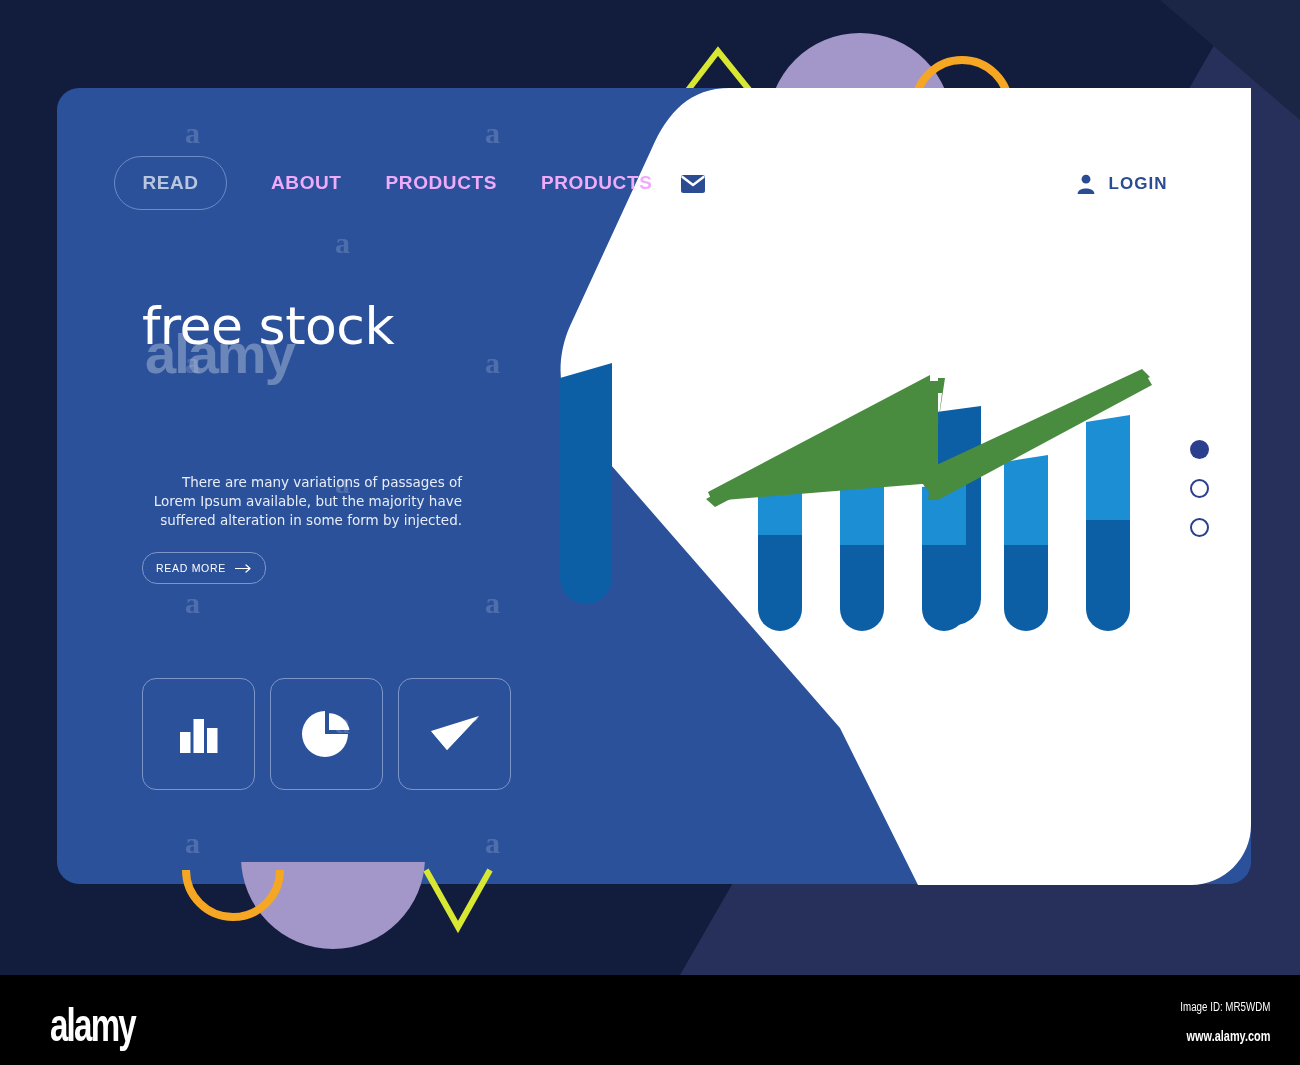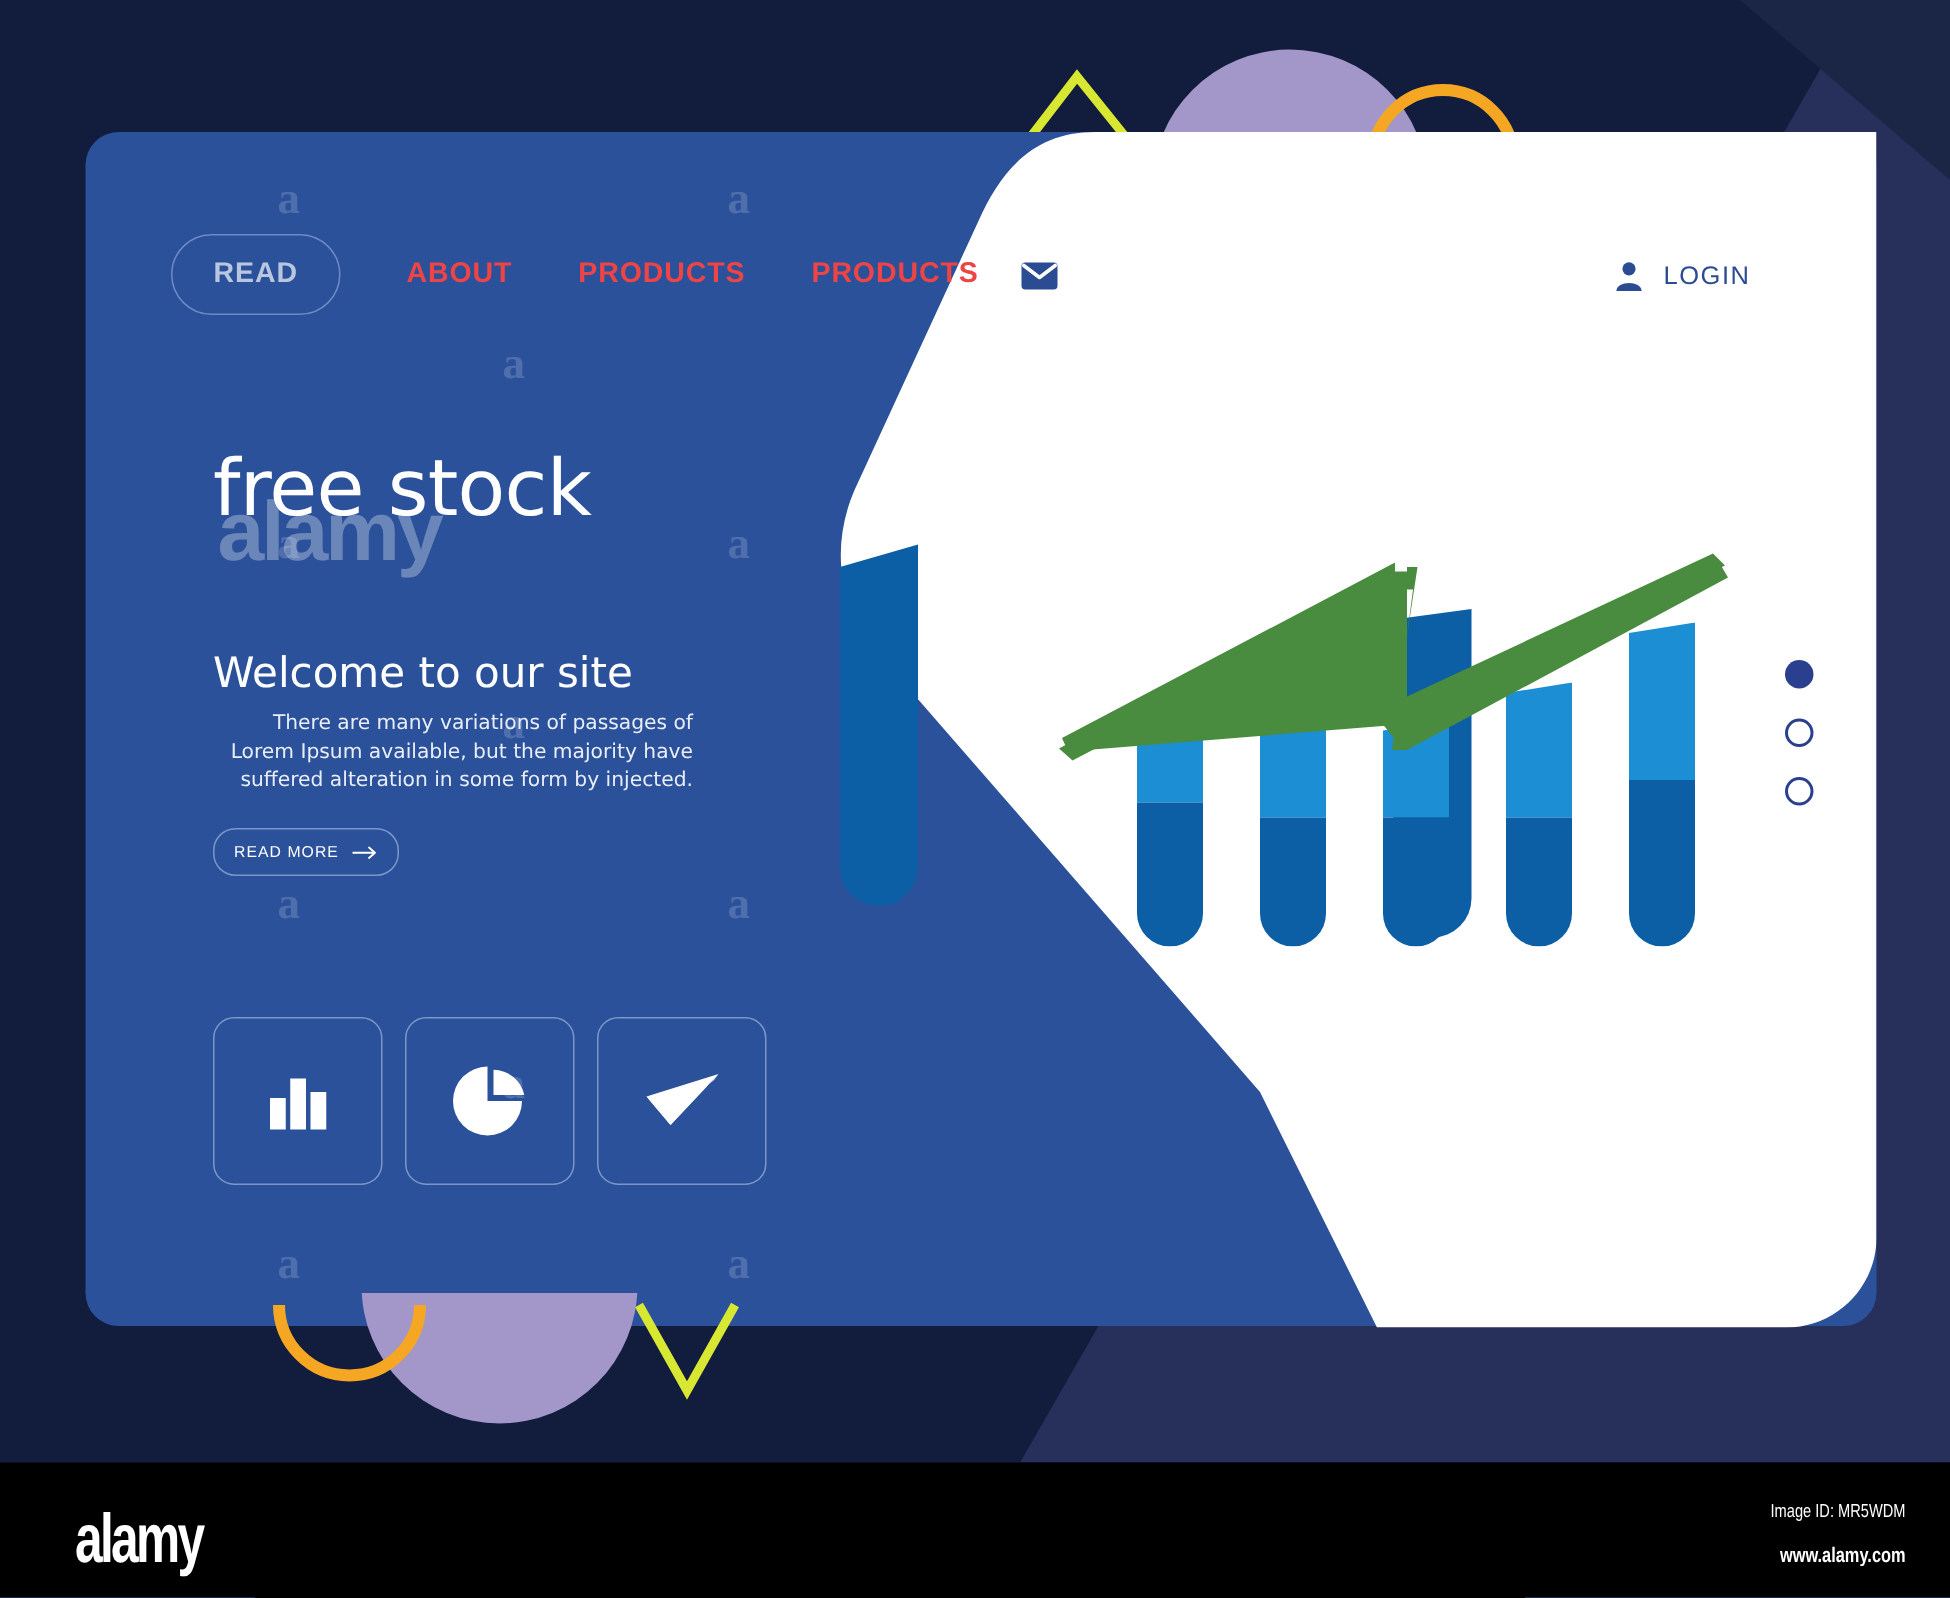--- a/index.html
+++ b/index.html
@@ -42,34 +42,34 @@
 
   
   .nav{position:absolute;left:114px;top:156px;display:flex;align-items:center;gap:0;}
   .nav-home{
     display:flex;align-items:center;justify-content:center;
     width:113px;height:54px;border:1.5px solid #6d8bc4;border-radius:27px;
     color:#b9c6e0;font-size:19px;font-weight:700;letter-spacing:.6px;
     box-sizing:border-box;
   }
   .nav-link{
-    color:#ef4444;font-size:19px;font-weight:700;letter-spacing:.6px;
+    color:#f0abfc;font-size:19px;font-weight:700;letter-spacing:.6px;
     margin-left:44px;white-space:nowrap;
   }
   .mail-btn{
     position:absolute;left:665px;top:156px;width:56px;height:56px;border-radius:50%;
     background:#ffffff;display:flex;align-items:center;justify-content:center;
   }
   .login-btn{
     position:absolute;left:1044px;top:158px;width:154px;height:52px;
     background:#ffffff;border-radius:26px;
     display:flex;align-items:center;justify-content:center;gap:12px;
     box-sizing:border-box;
   }
-  .login-btn .label{color:#2b4b93;font-size:17px;font-weight:400;letter-spacing:1px;}
+  .login-btn .label{color:#2b4b93;font-size:17px;font-weight:700;letter-spacing:1px;}
 
   
   .hero-title{
     position:absolute;left:142px;top:296px;
     color:#ffffff;font-size:52px;font-weight:400;letter-spacing:-.5px;
     font-family:"DejaVu Sans", sans-serif;
   }
   .sub-title{
     position:absolute;left:142px;top:432px;
     color:#ffffff;font-size:28px;font-weight:400;
@@ -256,21 +256,20 @@
 
   <div class="login-btn">
     <svg width="22" height="22" viewBox="0 0 22 22">
       <circle cx="11" cy="6.2" r="4.4" fill="#2b4b93"></circle>
       <path d="M 2.6 21 C 2.6 13.8 19.4 13.8 19.4 21 Z" fill="#2b4b93"></path>
     </svg>
     <span class="label">LOGIN</span>
   </div>
 
   <div class="hero-title">free stock</div>
-  <div class="sub-title">Welcome to our site</div>
   <div class="body-copy">There are many variations of passages of Lorem Ipsum available, but the majority have suffered alteration in some form by injected.</div>
 
   <div class="read-more">
     <span class="label">READ MORE</span>
     <svg width="17" height="9" viewBox="0 0 17 9">
       <path d="M 0 4.5 L 14.5 4.5 M 11 1 L 15 4.5 L 11 8" fill="none" stroke="#ffffff" stroke-width="1.2" stroke-linecap="round" stroke-linejoin="round"></path>
     </svg>
   </div>
 
   <div class="features">

